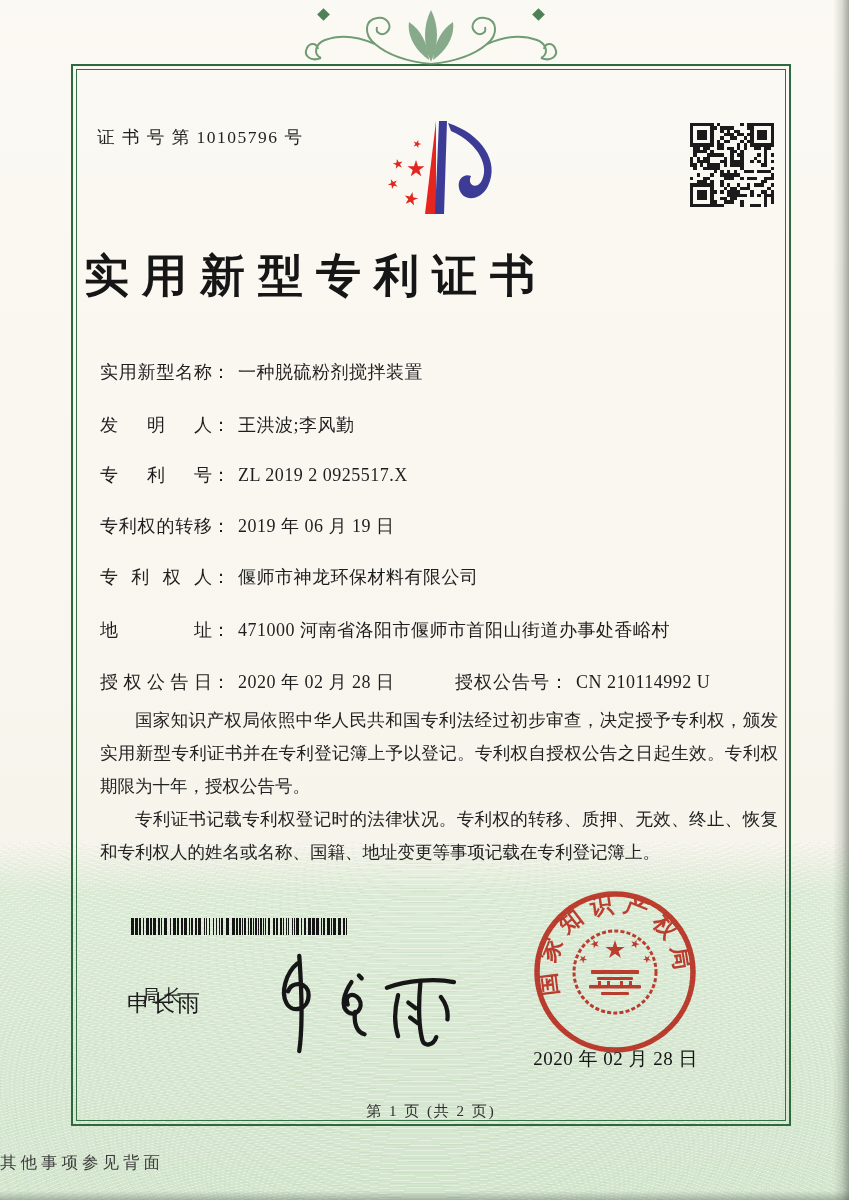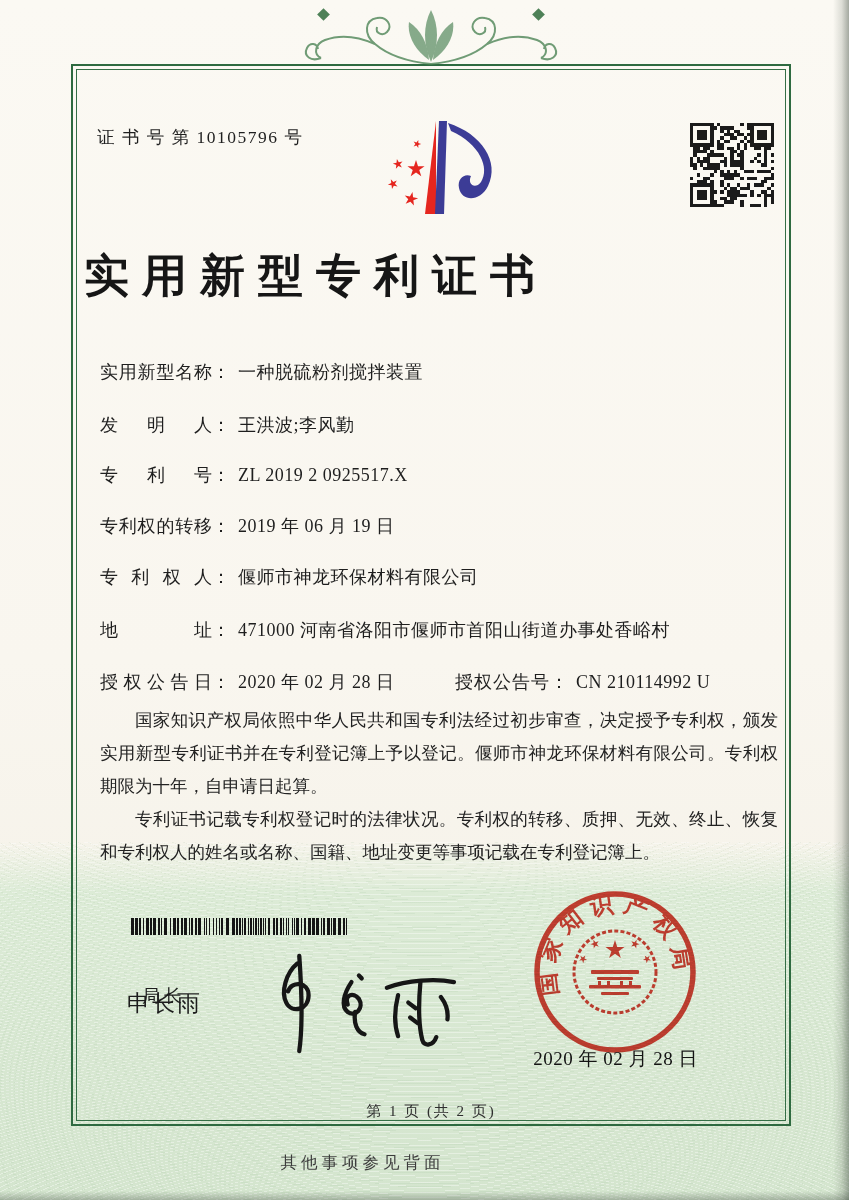--- a/index.html
+++ b/index.html
@@ -59,21 +59,21 @@
   .sig-name { position:absolute; left:127px; top:988px; font-size:23px; letter-spacing:2px; color:#1c1c1c; }
   .sig-graphic { position:absolute; left:262px; top:948px; width:205px; height:112px; }
 
   .seal-svg { position:absolute; left:520px; top:877px; width:190px; height:190px; mix-blend-mode:multiply; }
   .seal-date {
     position:absolute; left:533px; top:1046px; width:165px; text-align:center;
     font-size:19px; color:#141414; letter-spacing:.5px; z-index:5; white-space:nowrap;
   }
 
   .page-number { position:absolute; left:71px; top:1102px; width:720px; text-align:center; font-size:15px; letter-spacing:2px; color:#2e2e2e; }
-  .back-note { position:absolute; left:0; top:1152px; width:725px; text-align:center; font-size:16.5px; letter-spacing:4px; color:#3c3c3c; }
+  .back-note { position:absolute; left:0; top:1152px; width:725px; font-size:16.5px; letter-spacing:4px; color:#3c3c3c; }
 
   .scan-shadow-right {
     position:absolute; right:0; top:0; width:16px; height:1200px;
     background:linear-gradient(90deg, rgba(0,0,0,0) 0%, rgba(110,120,108,.22) 55%, rgba(78,90,78,.5) 100%);
   }
   .scan-shadow-bottom {
     position:absolute; left:0; bottom:0; width:849px; height:9px;
     background:linear-gradient(180deg, rgba(0,0,0,0), rgba(70,82,70,.35));
   }
 </style>
@@ -465,21 +465,21 @@
     </div>
     <div class="field-row r6">
       <span class="flabel">授权公告日</span><span class="colon">：</span><span class="fvalue">2020 年 02 月 28 日</span>
       <span class="field-group-b">
         <span class="plain-label">授权公告号</span><span class="colon">：</span><span class="fvalue">CN 210114992 U</span>
       </span>
     </div>
   </div>
 
   <div class="body-text">
-    <p>国家知识产权局依照中华人民共和国专利法经过初步审查，决定授予专利权，颁发实用新型专利证书并在专利登记簿上予以登记。偃师市神龙环保材料有限公司。专利权期限为十年，自申请日起算。</p>
+    <p>国家知识产权局依照中华人民共和国专利法经过初步审查，决定授予专利权，颁发实用新型专利证书并在专利登记簿上予以登记。专利权自授权公告之日起生效。专利权期限为十年，授权公告号。</p>
     <p>专利证书记载专利权登记时的法律状况。专利权的转移、质押、无效、终止、恢复和专利权人的姓名或名称、国籍、地址变更等事项记载在专利登记簿上。</p>
   </div>
 
   <svg id="barcode" class="barcode-svg" viewBox="0 0 218 17" preserveAspectRatio="none">
       <g fill="#151515">
         <rect x="0" y="0" width="3" height="17"></rect>
         <rect x="4" y="0" width="3" height="17"></rect>
         <rect x="8" y="0" width="2" height="17"></rect>
         <rect x="12" y="0" width="1" height="17"></rect>
         <rect x="15" y="0" width="3" height="17"></rect>

